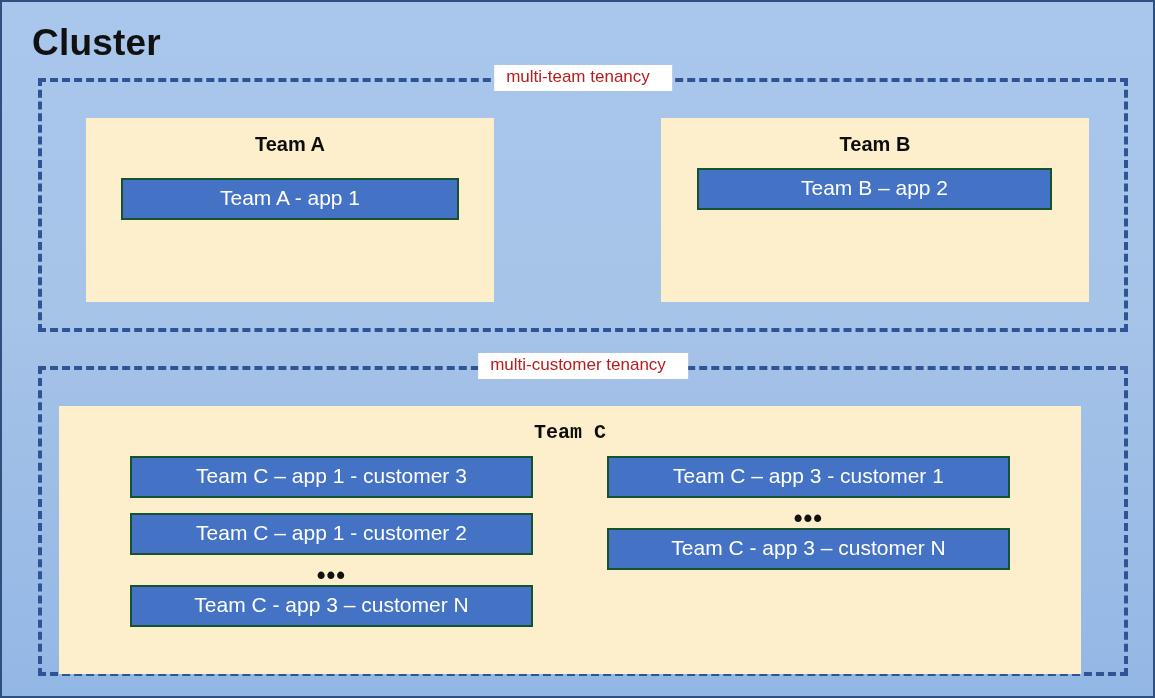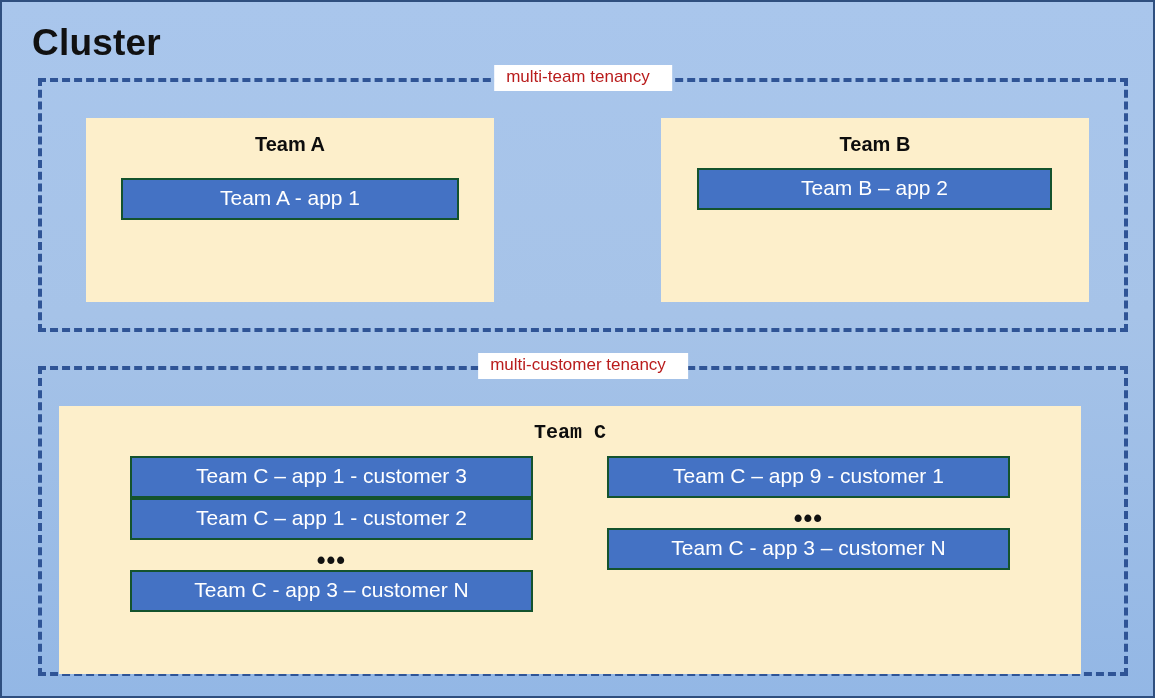--- a/index.html
+++ b/index.html
@@ -118,20 +118,21 @@
   
   .team-c-columns {
     display: flex;
     justify-content: space-between;
     margin: 12px 71px 0 71px;
   }
   .team-c-col {
     width: 403px;
   }
   .team-c-col .app-box + .app-box {
+    margin-top: 15px;
     text-align: center;
   }
   .ellipsis {
     text-align: center;
     font-size: 25px;
     font-weight: bold;
     color: #111111;
     line-height: 1;
     height: 30px;
     padding-top: 8px;
@@ -174,21 +175,21 @@
     <div class="team-c-columns">
 
       <div class="team-c-col">
         <div class="app-box">Team C – app 1 - customer 3</div>
         <div class="app-box">Team C – app 1 - customer 2</div>
         <div class="ellipsis">•••</div>
         <div class="app-box">Team C - app 3 – customer N</div>
       </div>
 
       <div class="team-c-col">
-        <div class="app-box">Team C – app 9 - customer 1</div>
+        <div class="app-box">Team C – app 3 - customer 1</div>
         <div class="ellipsis">•••</div>
         <div class="app-box">Team C - app 3 – customer N</div>
       </div>
 
     </div>
   </div>
 
 </div>
 
 </body></html>

